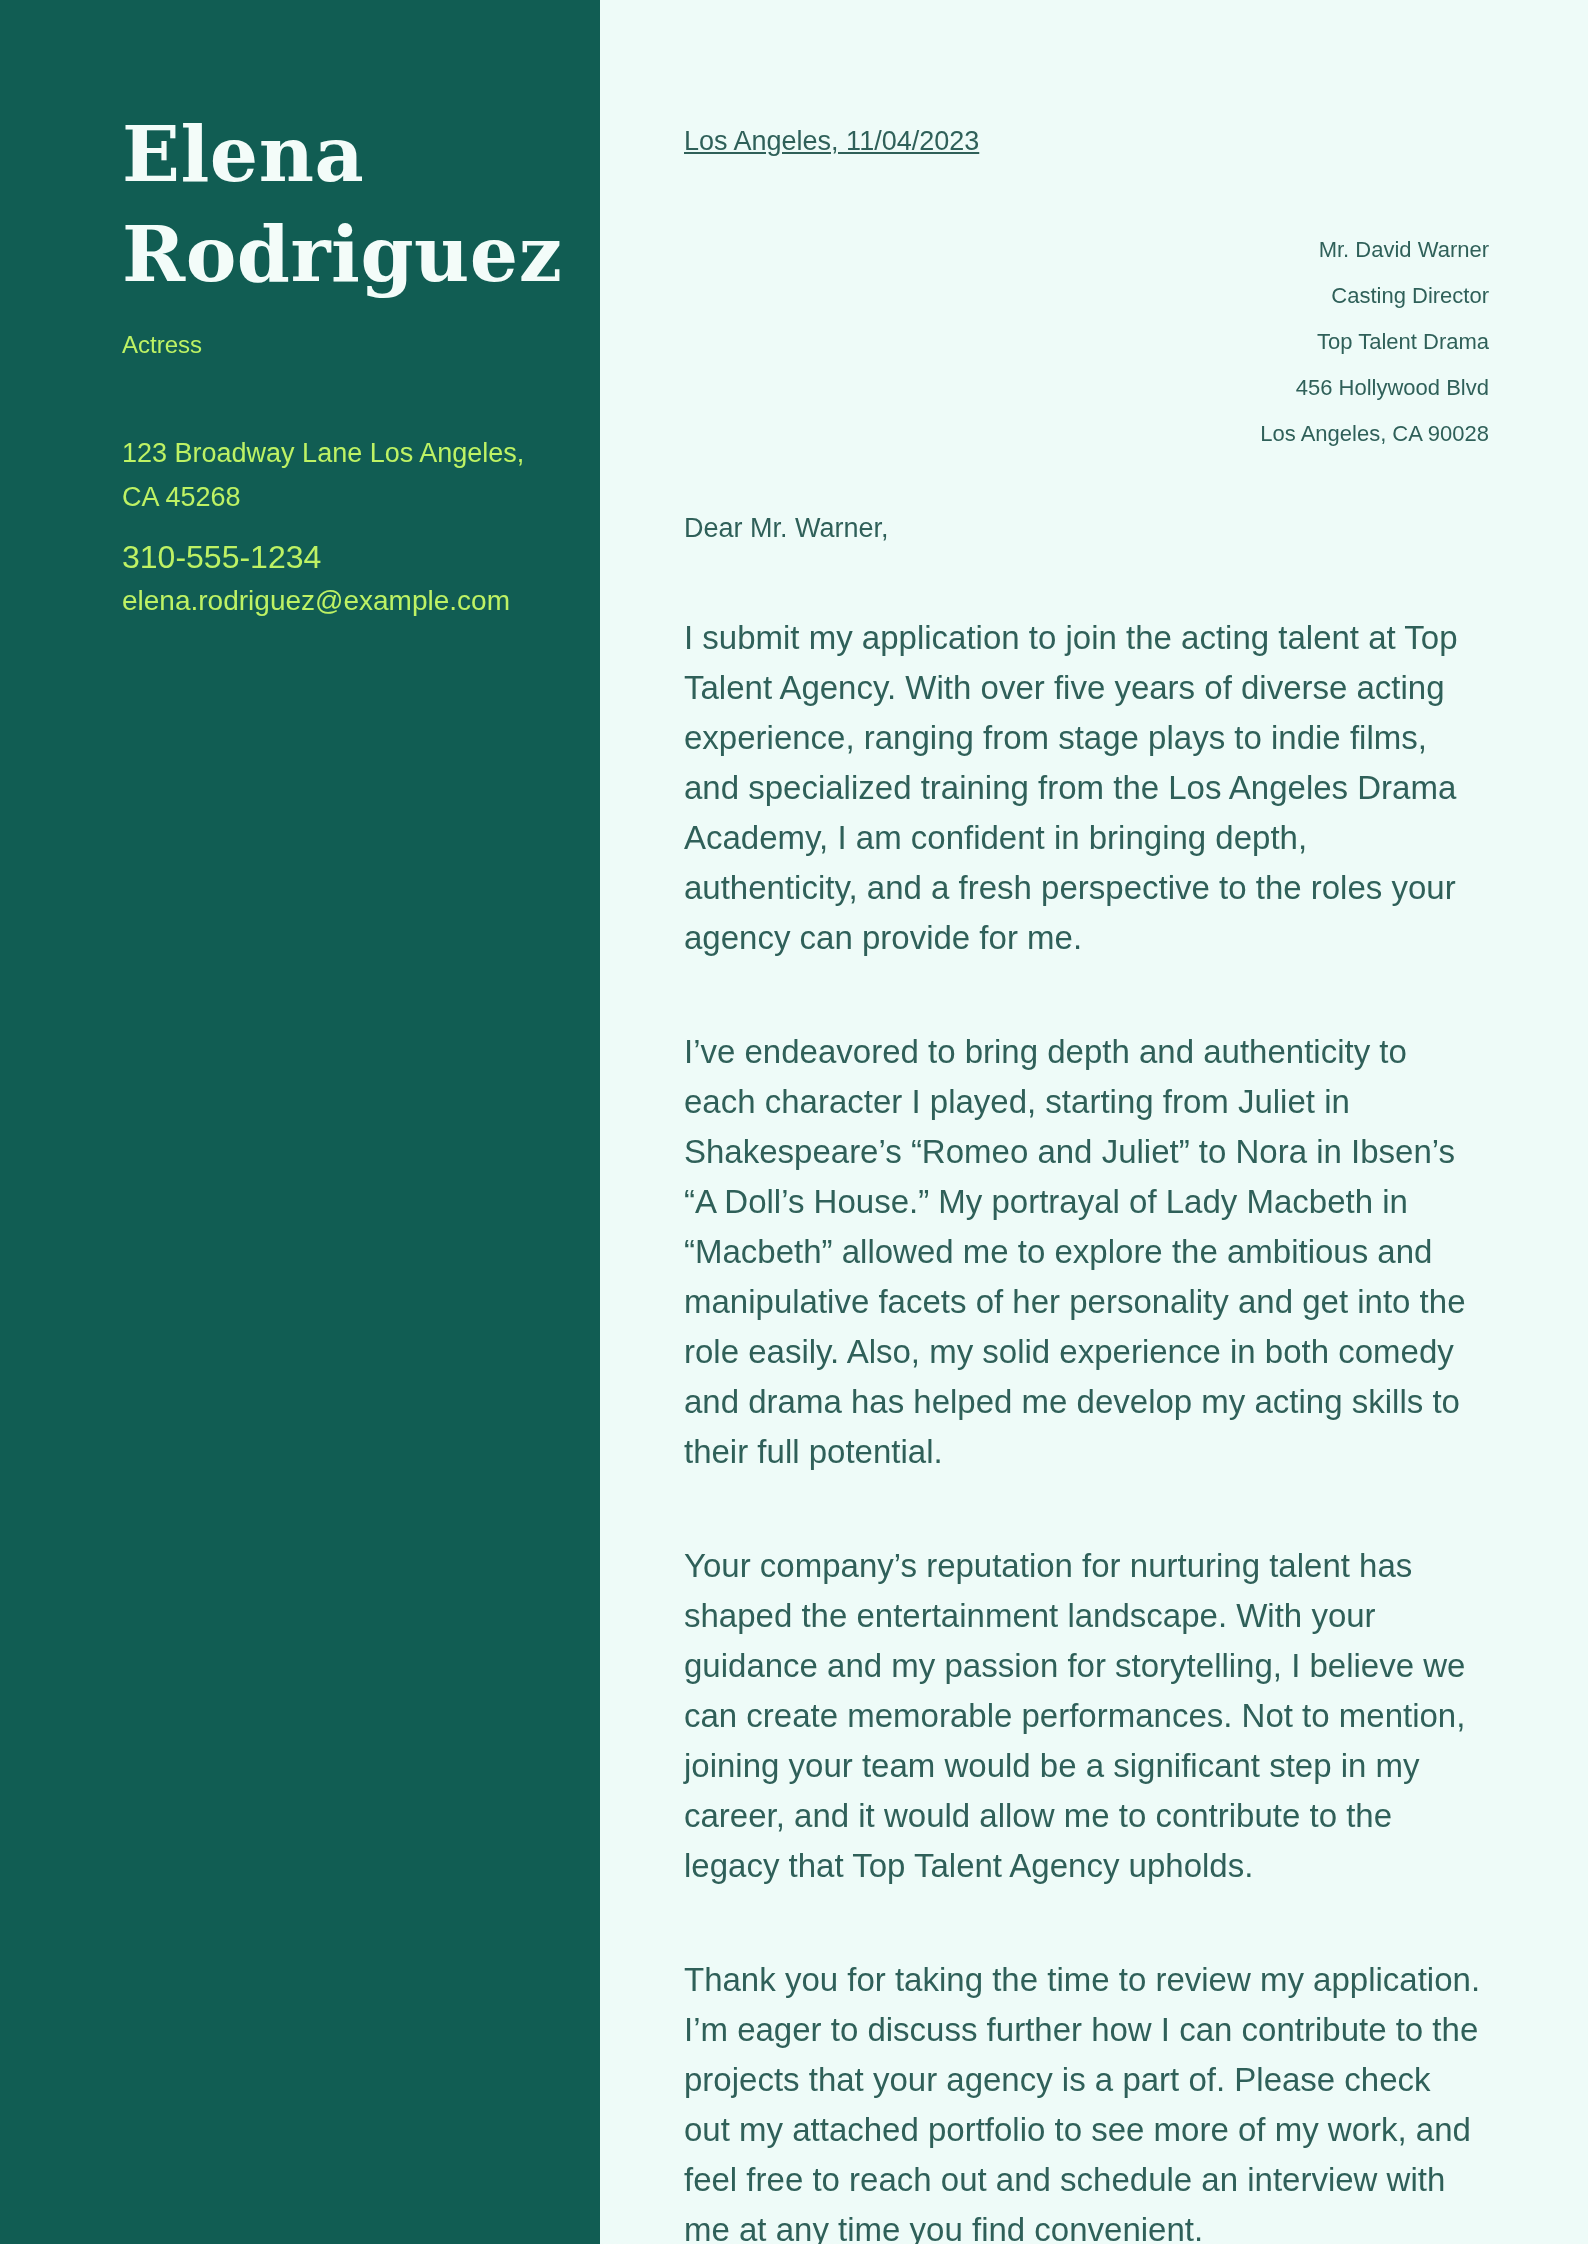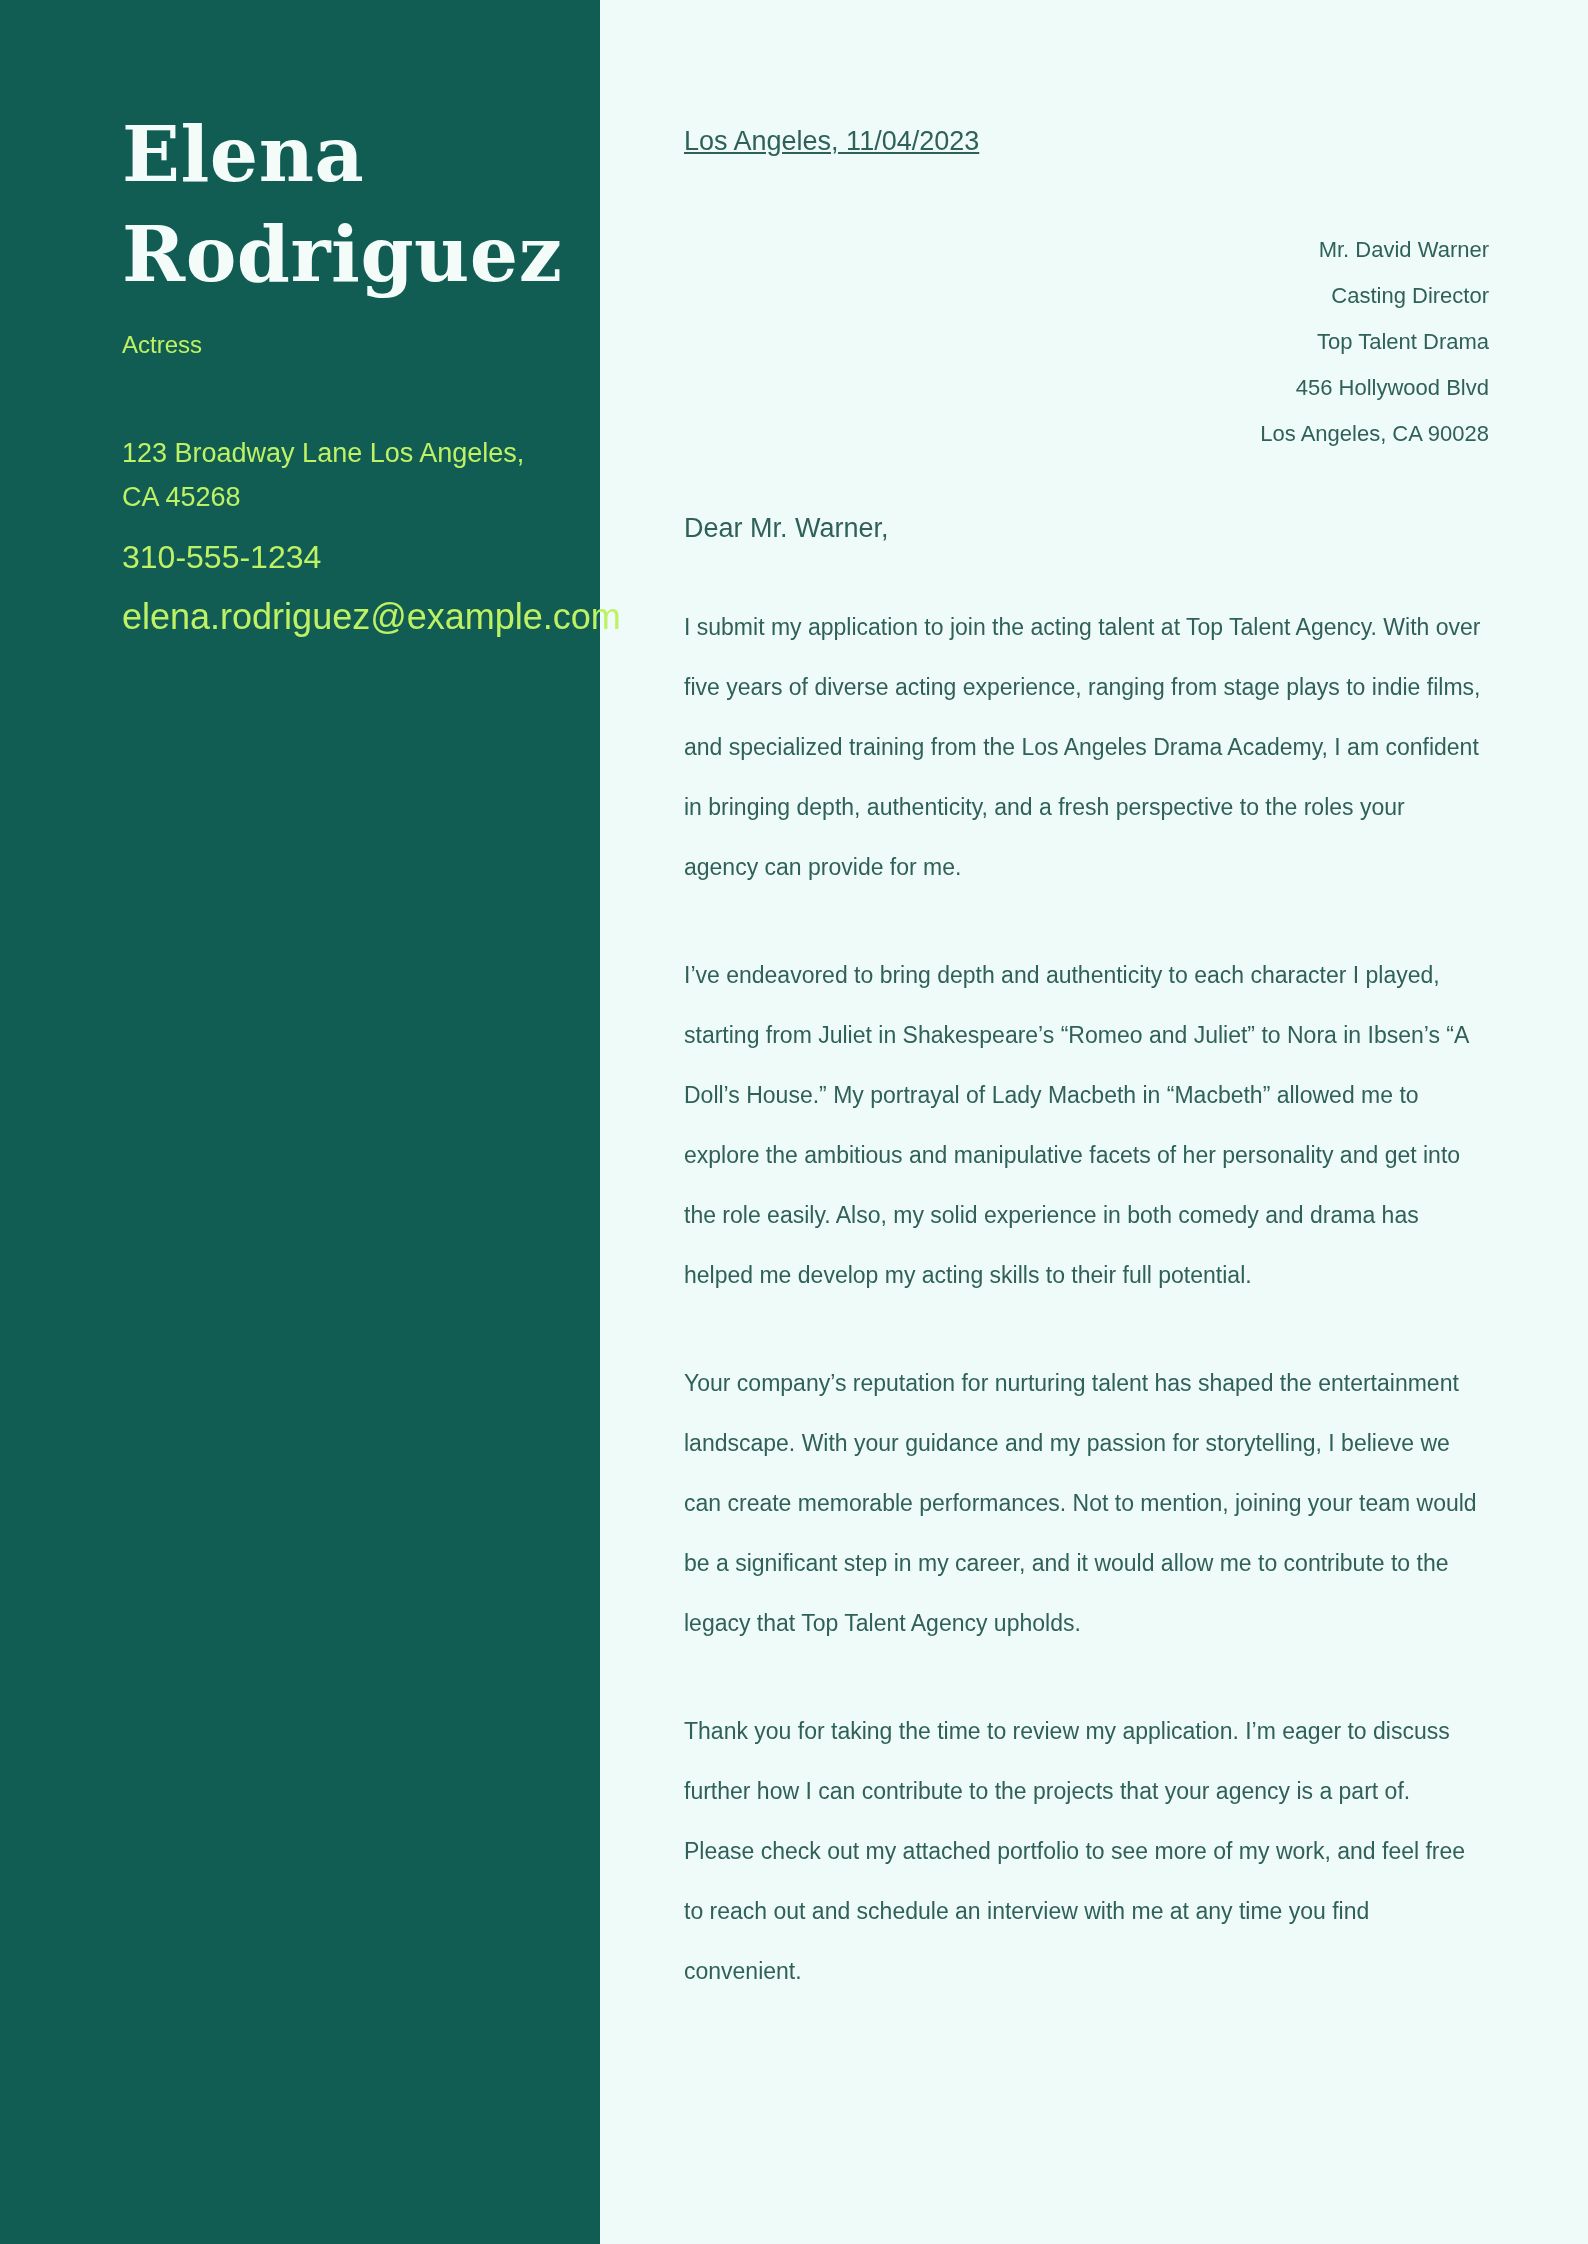--- a/index.html
+++ b/index.html
@@ -49,22 +49,22 @@
   .contact .address {
     font-size: 27px;
     line-height: 44px;
   }
   .contact .phone {
     margin-top: 16px;
     font-size: 32px;
     line-height: 44px;
   }
   .contact .email {
-    margin-top: 16px;
-    font-size: 36px;
+    margin-top: 0;
+    font-size: 28px;
     line-height: 44px;
   }
   .letter {
     box-sizing: border-box;
     padding: 120px 0 0 75px;
     width: 880px;
   }
   .letter, .letter * {
     color: #2F6059;
   }
@@ -78,23 +78,23 @@
     font-size: 22px;
     line-height: 46px;
     text-align: right;
   }
   .salutation {
     margin-top: 50px;
     font-size: 27px;
     line-height: 42px;
   }
   .body-paragraph {
-    margin-top: 48px;
-    font-size: 23px;
-    line-height: 60px;
+    margin-top: 64px;
+    font-size: 33px;
+    line-height: 50px;
     width: 800px;
   }
 </style>
 </head>
 <body>
 
 <div class="page">
 
   <aside class="sidebar">
     <div class="person-name">

